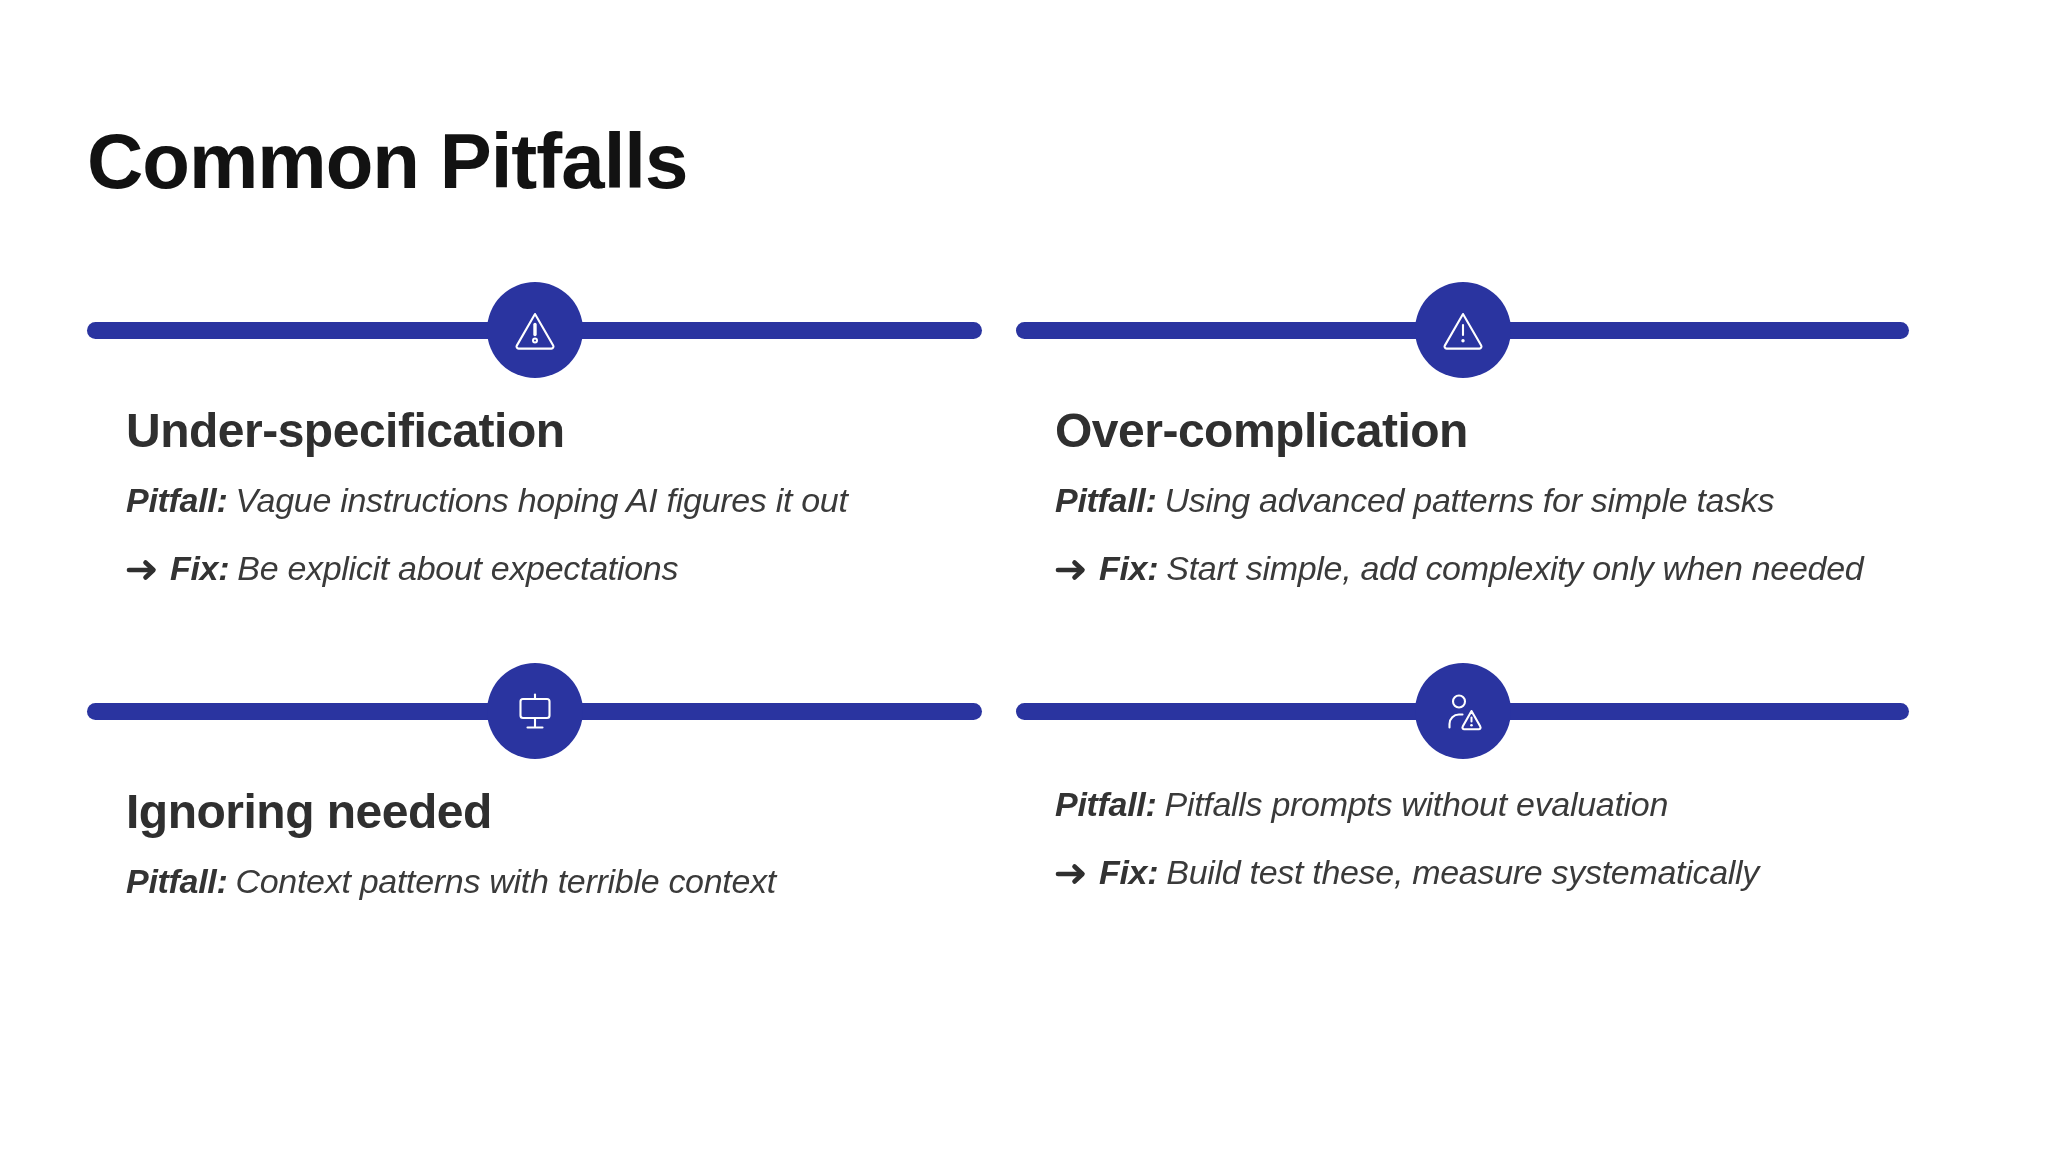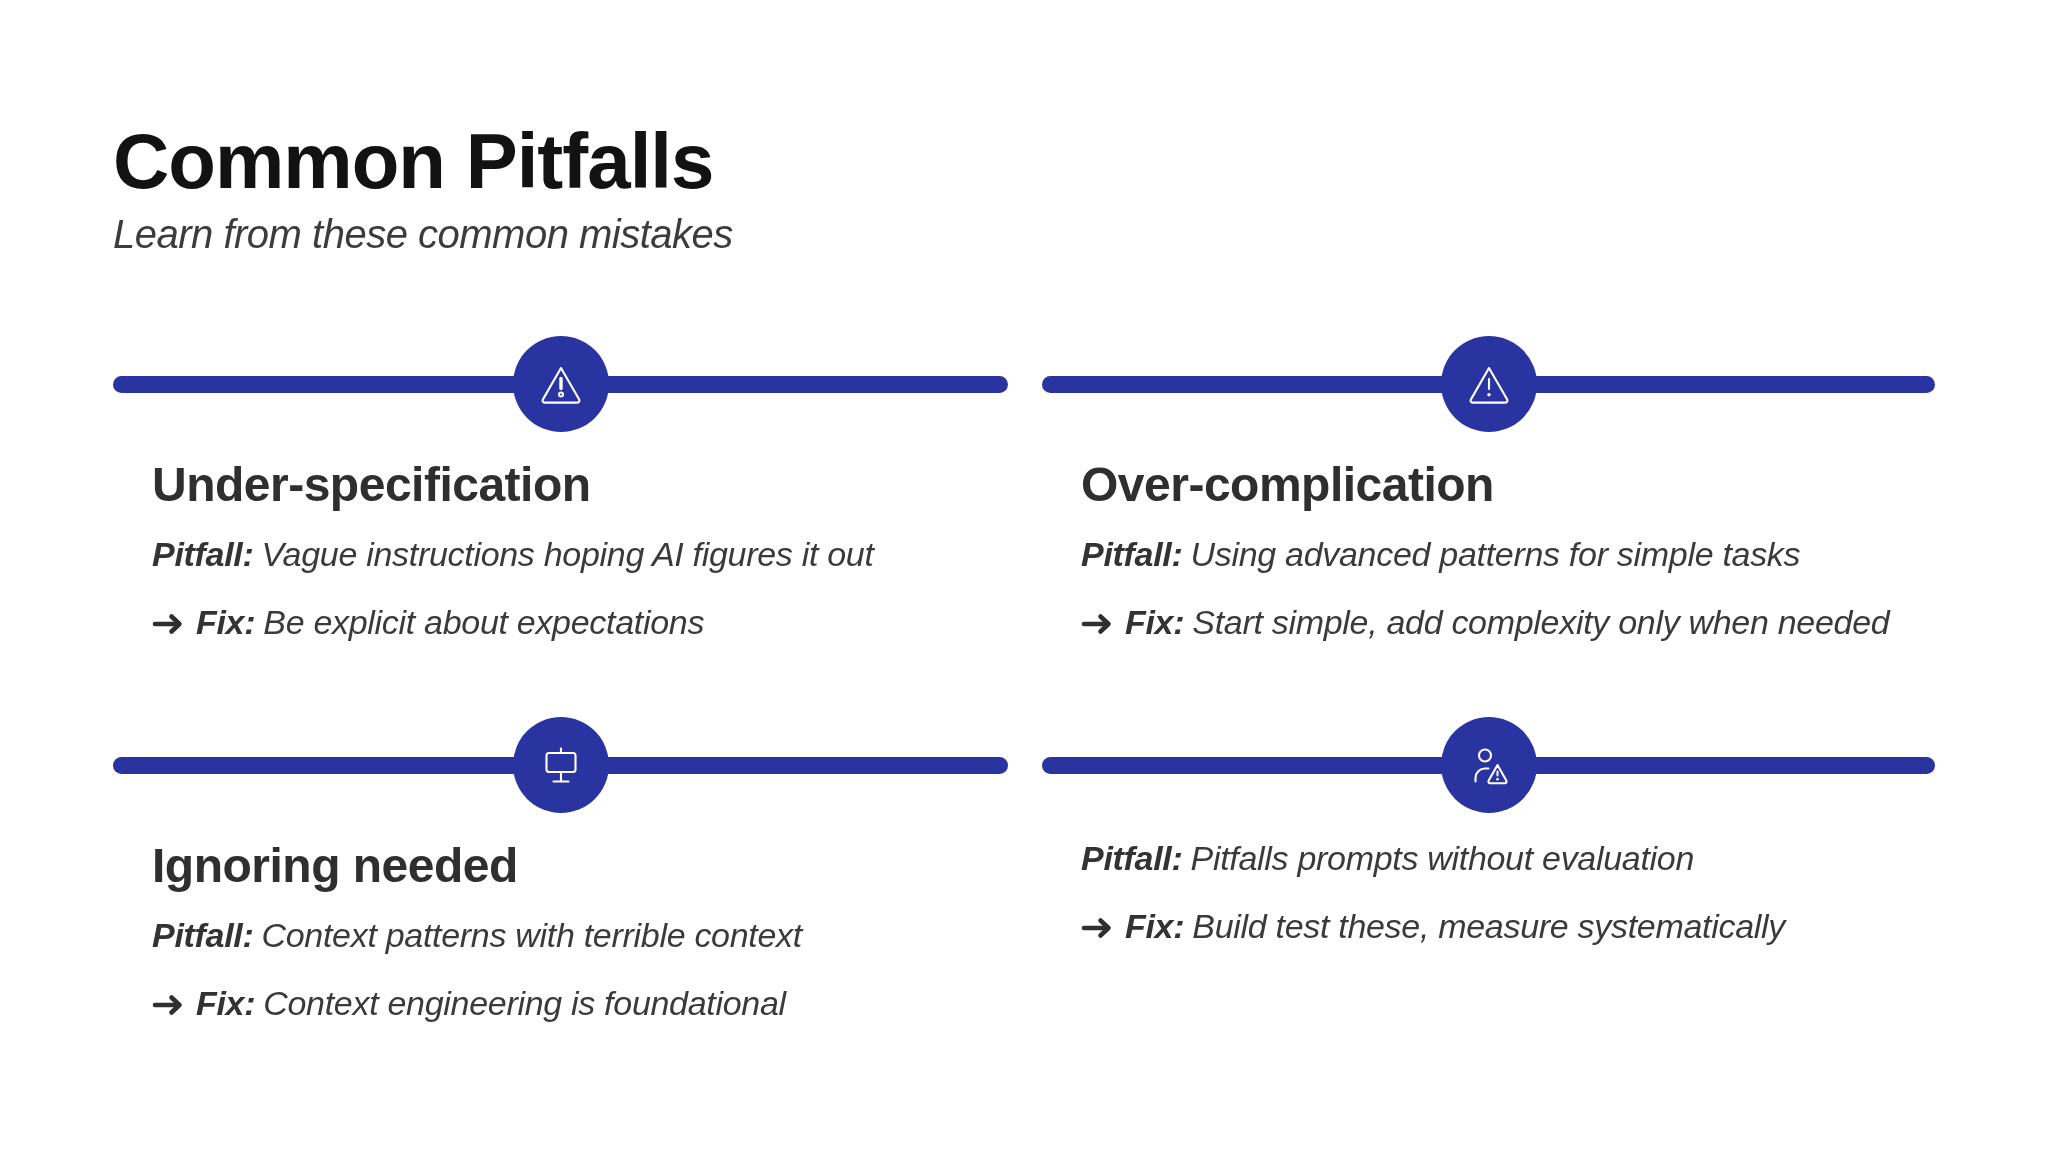--- a/index.html
+++ b/index.html
@@ -3,21 +3,21 @@
 <meta charset="utf-8">
 <style>
   * { margin: 0; padding: 0; box-sizing: border-box; }
   html, body { width: 2048px; height: 1152px; background: #ffffff; overflow: hidden; }
   body { font-family: "Liberation Sans", sans-serif; }
 
   .slide {
     position: relative;
     width: 2048px;
     height: 1152px;
-    padding: 122px 113px 0 113px;
+    padding: 122px 113px 0 87px;
     background: #ffffff;
   }
 
   .page-title {
     font-size: 78px;
     line-height: 1;
     font-weight: bold;
     letter-spacing: -1px;
     color: #121212;
   }
@@ -100,21 +100,20 @@
 
   .arrow-icon-svg { vertical-align: -2px; margin-right: 10px; }
   .arrow-stroke { fill: none; stroke: #2f2f2f; stroke-width: 4.6; stroke-linecap: round; stroke-linejoin: round; }
 </style>
 </head>
 <body>
 
 <div class="slide">
 
   <h1 class="page-title">Common Pitfalls</h1>
-  <p class="page-subtitle">Learn from these common mistakes</p>
 
   <div class="cards">
 
     <div class="card">
       <div class="divider">
         <div class="divider-line"></div>
         <div class="icon-badge">
           <svg width="46" height="46" viewBox="0 0 46 46">
             <path class="icon-stroke" d="M23 7 L41.2 38.6 a2 2 0 0 1 -1.7 3 H6.5 a2 2 0 0 1 -1.7 -3 L23 7 Z"></path>
             <line class="icon-stroke" style="stroke-width:3.4" x1="23" y1="17.5" x2="23" y2="27.5"></line>
@@ -161,24 +160,20 @@
             <line class="icon-stroke" x1="23" y1="6.5" x2="23" y2="11"></line>
             <rect class="icon-stroke" x="8.5" y="11" width="29" height="19" rx="2.5"></rect>
             <line class="icon-stroke" x1="23" y1="30" x2="23" y2="38.5"></line>
             <line class="icon-stroke" x1="15.5" y1="39.5" x2="30.5" y2="39.5"></line>
           </svg>
         </div>
       </div>
       <div class="card-body">
         <h3 class="card-heading">Ignoring needed</h3>
         <p class="pitfall-line"><span class="field-label">Pitfall:</span><span>Context patterns with terrible context</span></p>
-        <p class="fix-line"><svg class="arrow-icon-svg" width="34" height="24" viewBox="0 0 34 24">
-              <line class="arrow-stroke" x1="3" y1="12" x2="26" y2="12"></line>
-              <path class="arrow-stroke" d="M19.5 4.5 L27.5 12 L19.5 19.5"></path>
-            </svg><span class="field-label">Fix:</span><span>Context engineering is foundational</span></p>
       </div>
     </div>
 
     <div class="card">
       <div class="divider">
         <div class="divider-line"></div>
         <div class="icon-badge">
           <svg width="46" height="46" viewBox="0 0 46 46">
             <circle class="icon-stroke" cx="19" cy="13.5" r="6"></circle>
             <path class="icon-stroke" d="M9.5 39.5 v-3.5 a9.5 9.5 0 0 1 9.5 -9.5 h3.5"></path>

